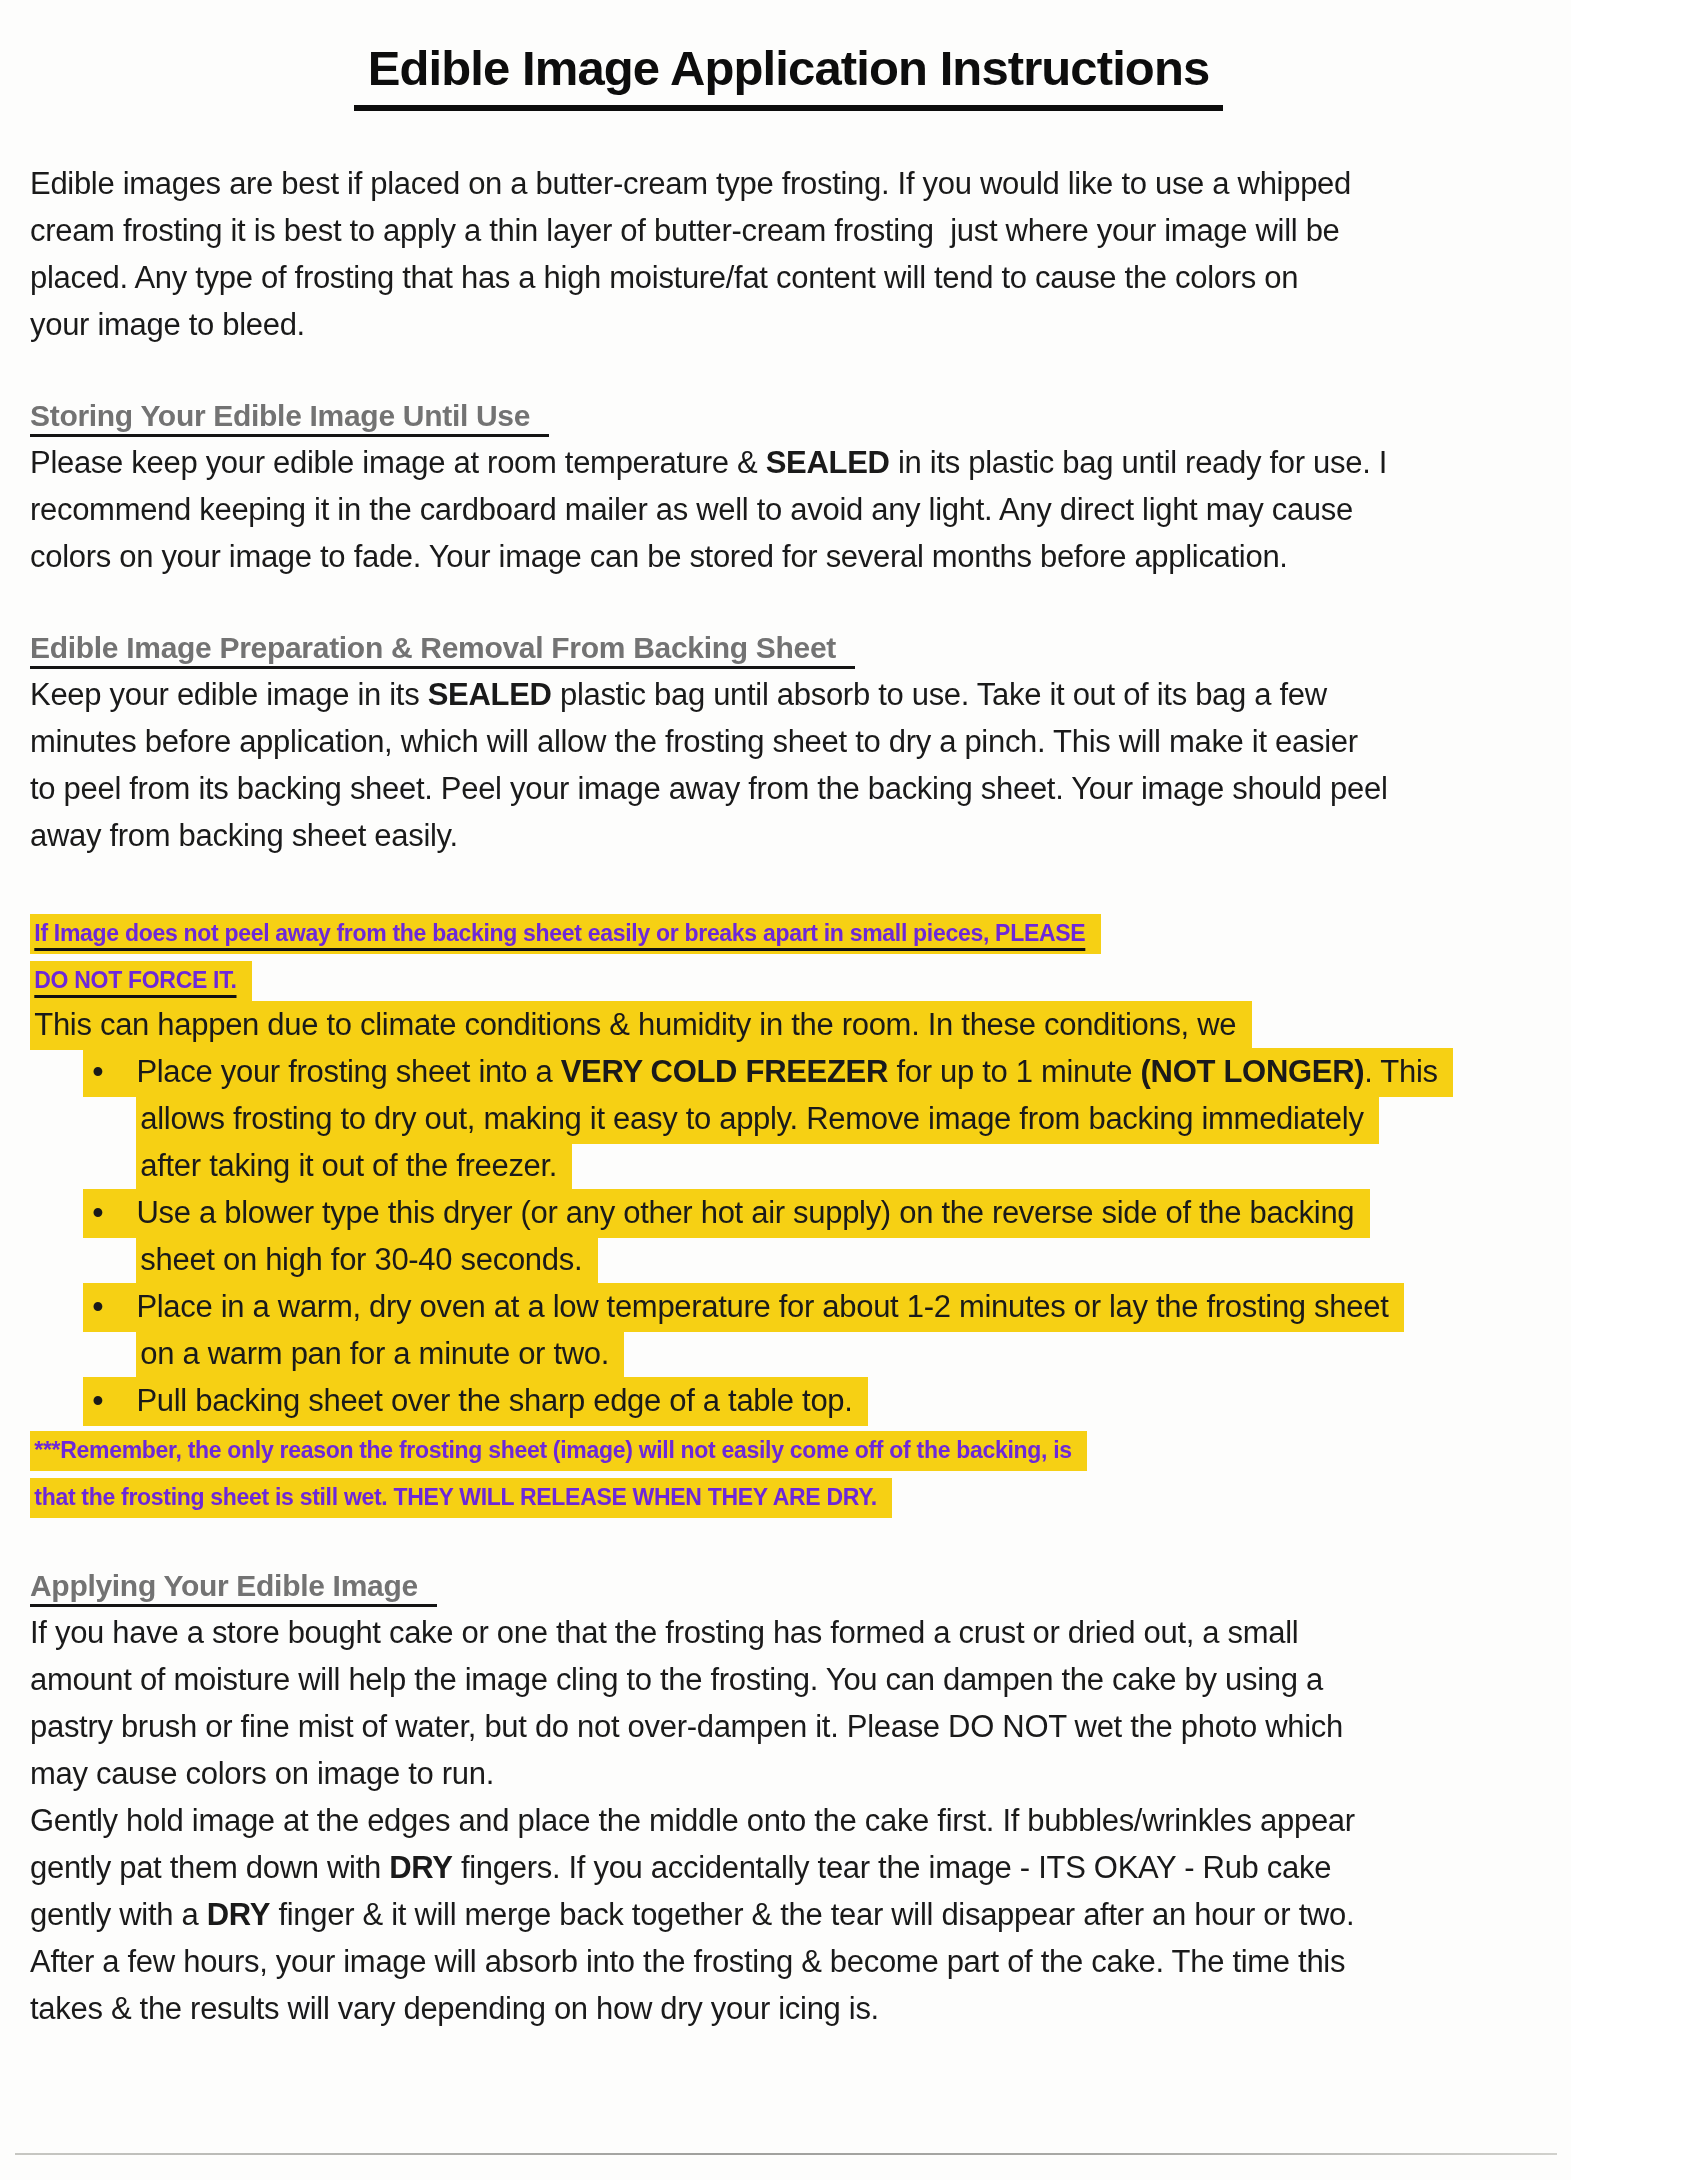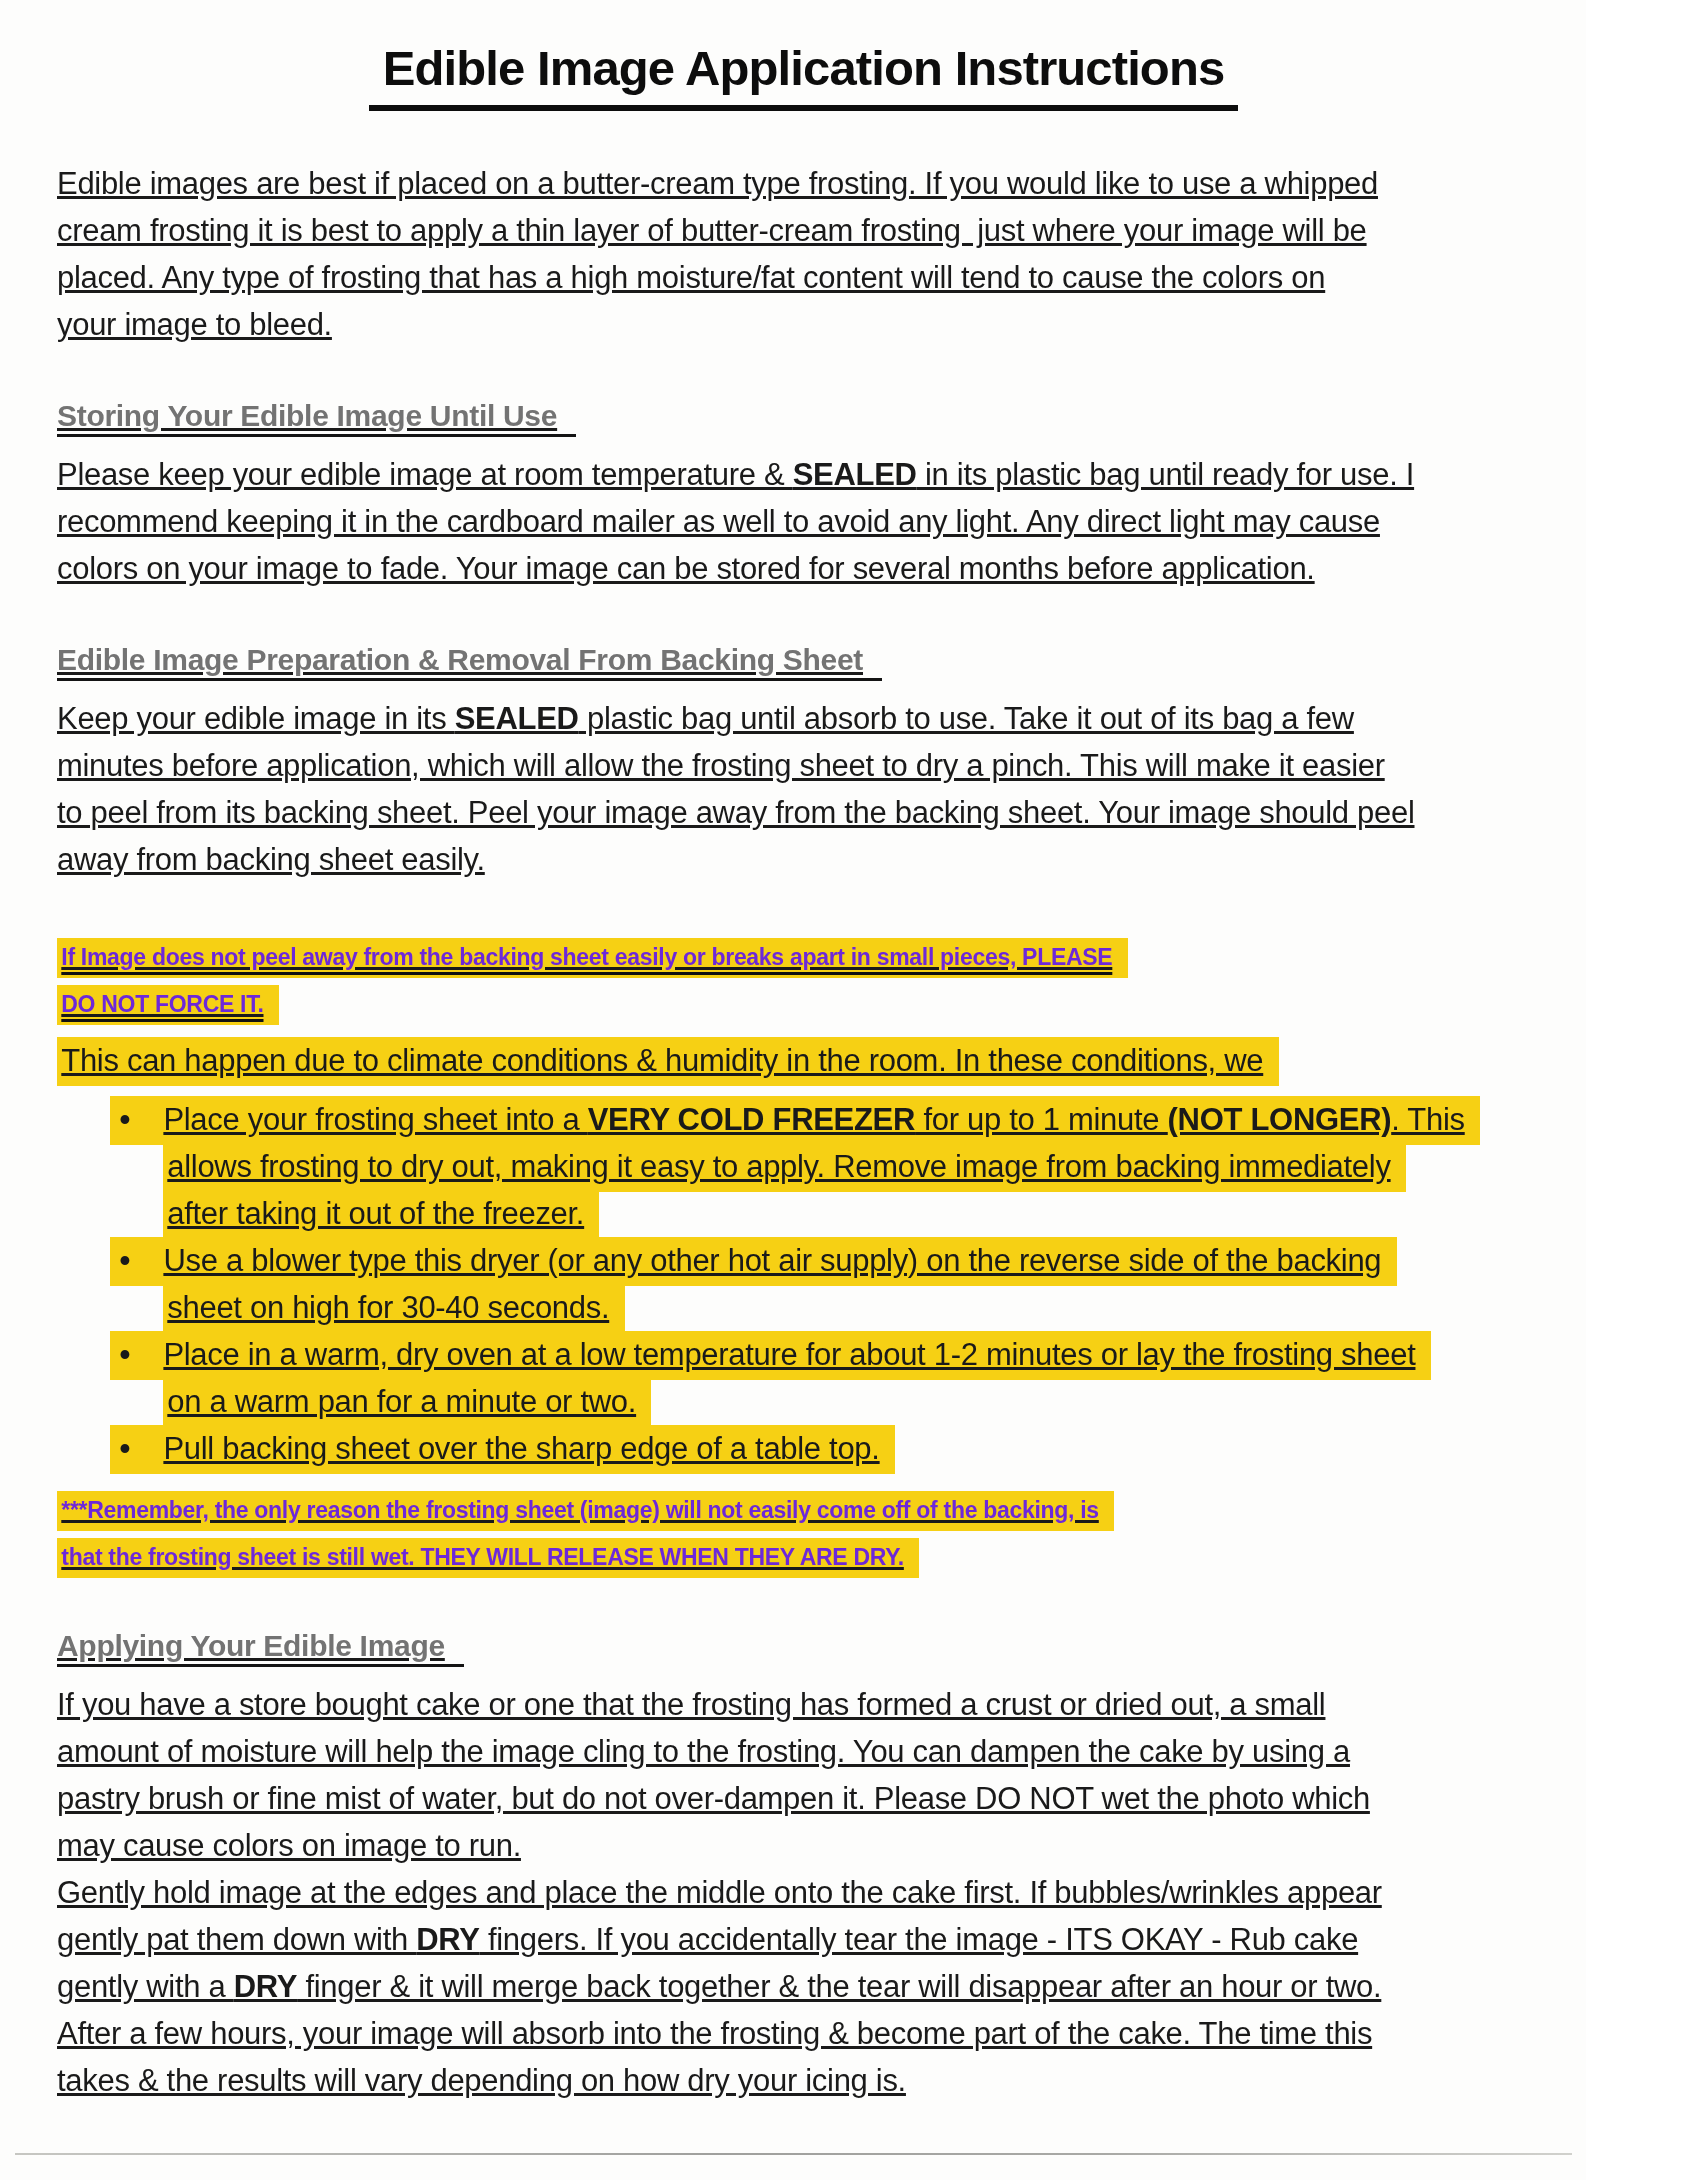--- a/index.html
+++ b/index.html
@@ -7,38 +7,37 @@
   .page {
     position: relative;
     width: 1571px;
     height: 2181px;
     background: #fdfdfc;
     color: #1a1a1a;
     font-family: "Liberation Sans", "DejaVu Sans", sans-serif;
     font-size: 31px;
     letter-spacing: -0.3px;
     overflow: hidden;
-    padding-left: 15px;
   }
 
   .content { padding: 37px 24px 0 30px; }
 
   .title-wrap { text-align: center; margin: 3.4px 0 49px 0; }
   .title {
     display: inline-block;
     margin: 0;
     font-size: 49px;
     font-weight: bold;
     letter-spacing: -0.9px;
     color: #0d0d0d;
     border-bottom: 6.8px solid #0d0d0d;
     padding: 0 13.6px 8.5px 13.6px;
   }
 
-  .block { margin: 12px; text-decoration: underline; }
+  .block { margin: 0; }
   .b-h   { margin-top: 44px; }
   .b-hl1 { margin-top: 48px; }
 
   .line {
     white-space: pre;
     line-height: 47px;
     height: 47px;
   }
 
   .heading {

